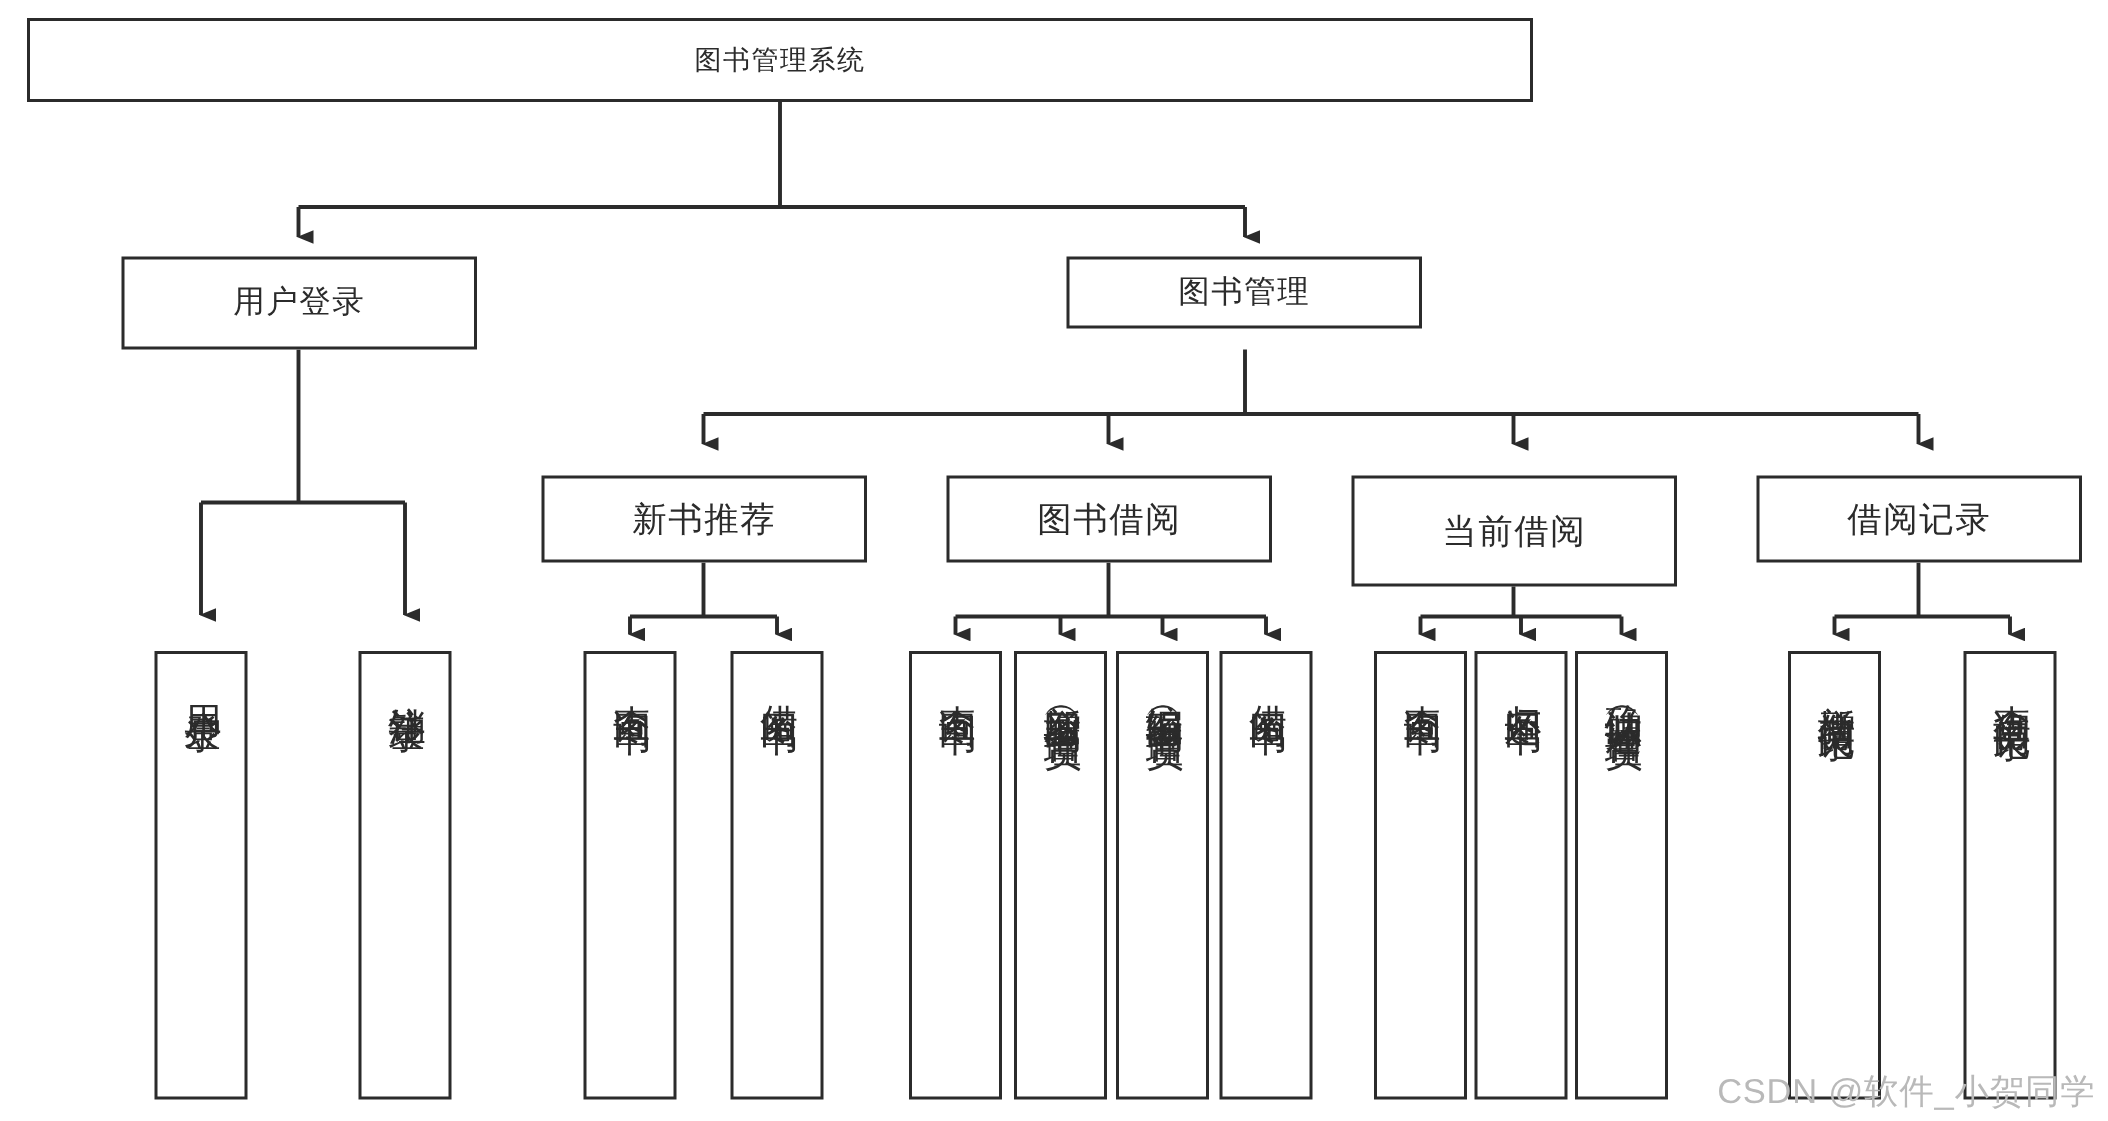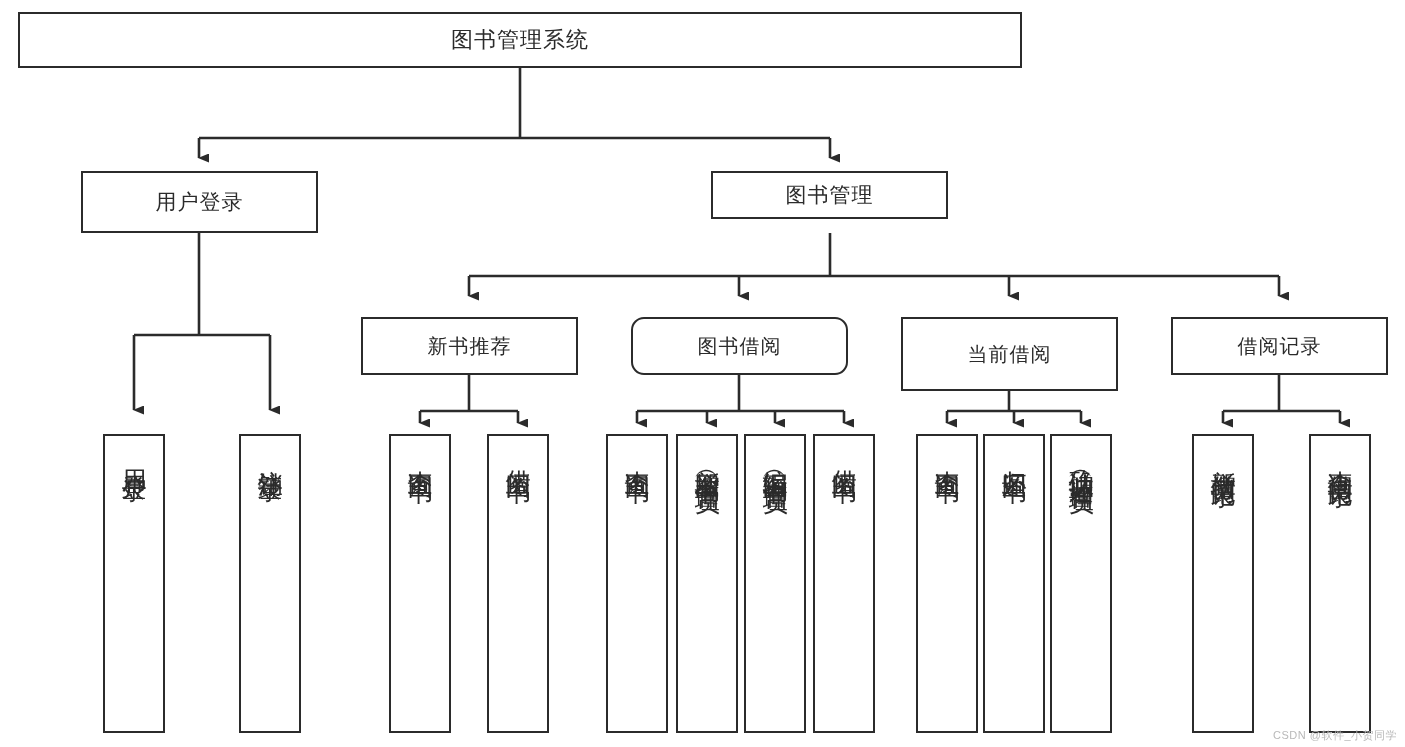--- a/index.html
+++ b/index.html
@@ -24,23 +24,23 @@
     justify-content:center;
     color:#2b2b2b;
   }
   .node .lbl{
     font-size:21px;
     line-height:1.15;
     letter-spacing:1px;
     white-space:nowrap;
     color:#2b2b2b;
   }
-  .node.root .lbl{font-size:22px;}
+  .node.root .lbl{font-size:18px;}
   .node.lvl2 .lbl{font-size:21px;}
-  .node.lvl3 .lbl{font-size:20px;}
+  .node.lvl3 .lbl{font-size:23px;}
 
   
   .node.leaf{
     align-items:flex-start;
     justify-content:center;
     padding-top:14px;
   }
   .node.leaf .lbl{
     writing-mode:vertical-rl;
     text-orientation:upright;
@@ -48,21 +48,21 @@
     line-height:1.02;
     letter-spacing:3px;
     white-space:pre-line;
     text-align:left;
   }
 
   .watermark{
     position:absolute;
     right:8px;
     bottom:4px;
-    font-size:11px;
+    font-size:23px;
     color:#b9b9b9;
     white-space:nowrap;
     letter-spacing:0.5px;
   }
 </style>
 </head>
 <body>
 
 <div id="canvas">
 
@@ -123,21 +123,21 @@
   <div class="node lvl2" style="left:81px;top:171px;width:237px;height:62px;">
     <span class="lbl">用户登录</span>
   </div>
   <div class="node lvl2" style="left:711px;top:171px;width:237px;height:48px;">
     <span class="lbl">图书管理</span>
   </div>
 
   <div class="node lvl3" style="left:361px;top:317px;width:217px;height:58px;">
     <span class="lbl">新书推荐</span>
   </div>
-  <div class="node lvl3" style="left:631px;top:317px;width:217px;height:58px;border-radius:13px;">
+  <div class="node lvl3" style="left:631px;top:317px;width:217px;height:58px;">
     <span class="lbl">图书借阅</span>
   </div>
   <div class="node lvl3" style="left:901px;top:317px;width:217px;height:74px;">
     <span class="lbl">当前借阅</span>
   </div>
   <div class="node lvl3" style="left:1171px;top:317px;width:217px;height:58px;">
     <span class="lbl">借阅记录</span>
   </div>
 
   <div class="node leaf" style="left:103px;top:434px;width:62px;height:299px;">

